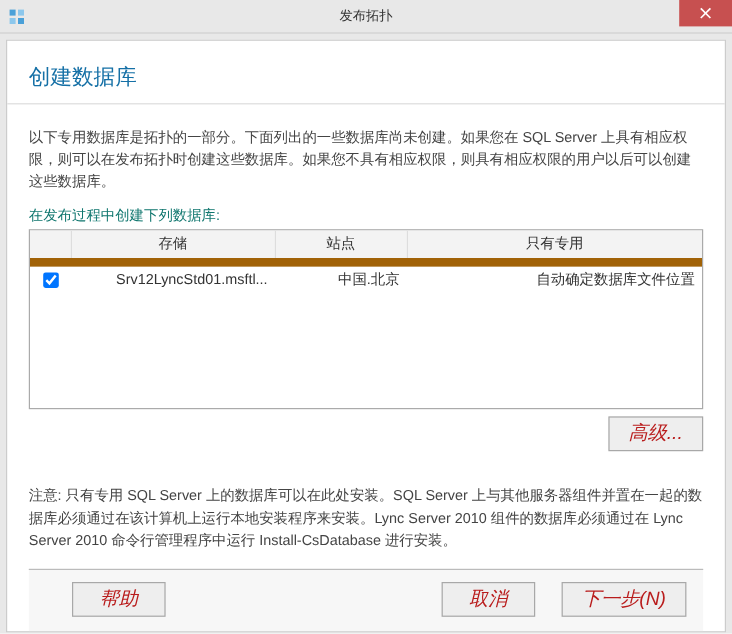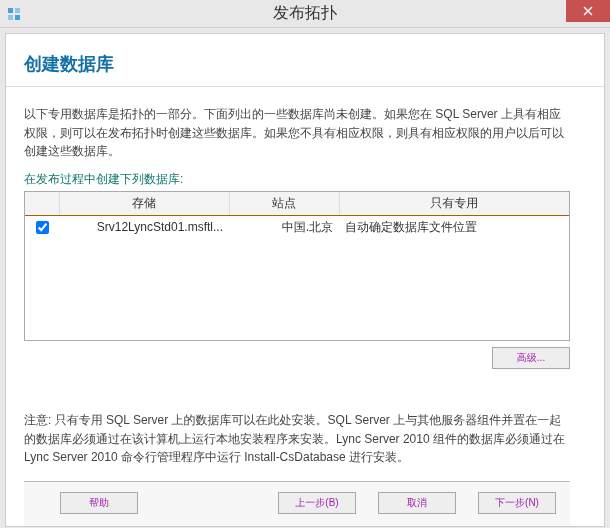--- a/index.html
+++ b/index.html
@@ -21,21 +21,21 @@
     position: relative;
     border-bottom: 1px solid #d0d0d0;
   }
   .titlebar .icon {
     width: 16px; height: 16px;
     margin-left: 6px;
   }
   .titlebar .title {
     position: absolute;
     left: 50%; transform: translateX(-50%);
-    font-size: 16px;
+    font-size: 11px;
     color: #333;
   }
   .close-btn {
     position: absolute;
     right: 0; top: 0;
     width: 44px; height: 22px;
     background: #c75050;
     display: flex; align-items: center; justify-content: center;
     color: #fff;
   }
@@ -49,25 +49,25 @@
     display: flex;
     flex-direction: column;
   }
   .header-area {
     padding: 18px 18px 10px 18px;
     border-bottom: 1px solid #ddd;
   }
   .page-title {
     color: #1570a6;
     font-size: 18px;
-    font-weight: bold;
+    font-weight: normal;
     margin: 0;
   }
   .body-area {
-    padding: 18px 34px 0 18px;
+    padding: 18px 18px 0 18px;
     flex: 1;
     display: flex;
     flex-direction: column;
     overflow: hidden;
   }
   .desc {
     color: #444;
     line-height: 1.55;
     margin-bottom: 10px;
   }
@@ -81,37 +81,37 @@
     overflow: auto;
     background: #fff;
   }
   table {
     width: 100%;
     border-collapse: collapse;
     font-size: 12px;
   }
   th {
     background: #f3f3f3;
-    border-bottom: 1px solid #a16207;
+    border-bottom: 7px solid #a16207;
     border-right: 1px solid #ddd;
     padding: 3px 6px;
     font-weight: normal;
     color: #333;
     text-align: center;
   }
   th:last-child { border-right: none; }
   td {
     padding: 3px 6px;
     color: #333;
     text-align: right;
     vertical-align: middle;
   }
   td.check-cell { width: 32px; text-align: center; }
   td.site-cell { text-align: right; }
-  td.path-cell { text-align: left; }
+  td.path-cell { text-align: right; }
   .adv-row {
     display: flex;
     justify-content: flex-end;
     margin-top: 6px;
     margin-bottom: 10px;
   }
   .note {
     color: #444;
     line-height: 1.55;
     margin-top: auto;
@@ -122,24 +122,25 @@
     padding: 10px 14px 12px 14px;
     display: flex;
     align-items: center;
     background: #f7f7f7;
   }
   .btn {
     border: 1px solid #a8a8a8;
     background: #eee;
     padding: 3px 16px;
     min-width: 78px;
-    font-size: 10px;
-    color: #a21caf;
+    font-size: 16px;
+    color: #b91c1c;
     cursor: pointer;
     font-family: inherit;
+    font-style: italic;
   }
   .spacer { flex: 1; }
   .footer .btn { margin-left: 22px; }
   input[type="checkbox"] {
     width: 13px; height: 13px;
     margin: 0;
     vertical-align: middle;
   }
   .col-chk   { width: 34px; }
   .col-store { width: 170px; }
@@ -206,18 +207,17 @@
 
     <div class="adv-row">
       <button class="btn">高级...</button>
     </div>
 
     <div class="note">注意: 只有专用 SQL Server 上的数据库可以在此处安装。SQL Server 上与其他服务器组件并置在一起的数据库必须通过在该计算机上运行本地安装程序来安装。Lync Server 2010 组件的数据库必须通过在 Lync Server 2010 命令行管理程序中运行 Install-CsDatabase 进行安装。</div>
 
     <div class="footer">
       <button class="btn">帮助</button>
       <div class="spacer"></div>
-      <button class="btn">上一步(B)</button>
       <button class="btn">取消</button>
       <button class="btn">下一步(N)</button>
     </div>
   </div>
 </div>
 
 </body></html>

